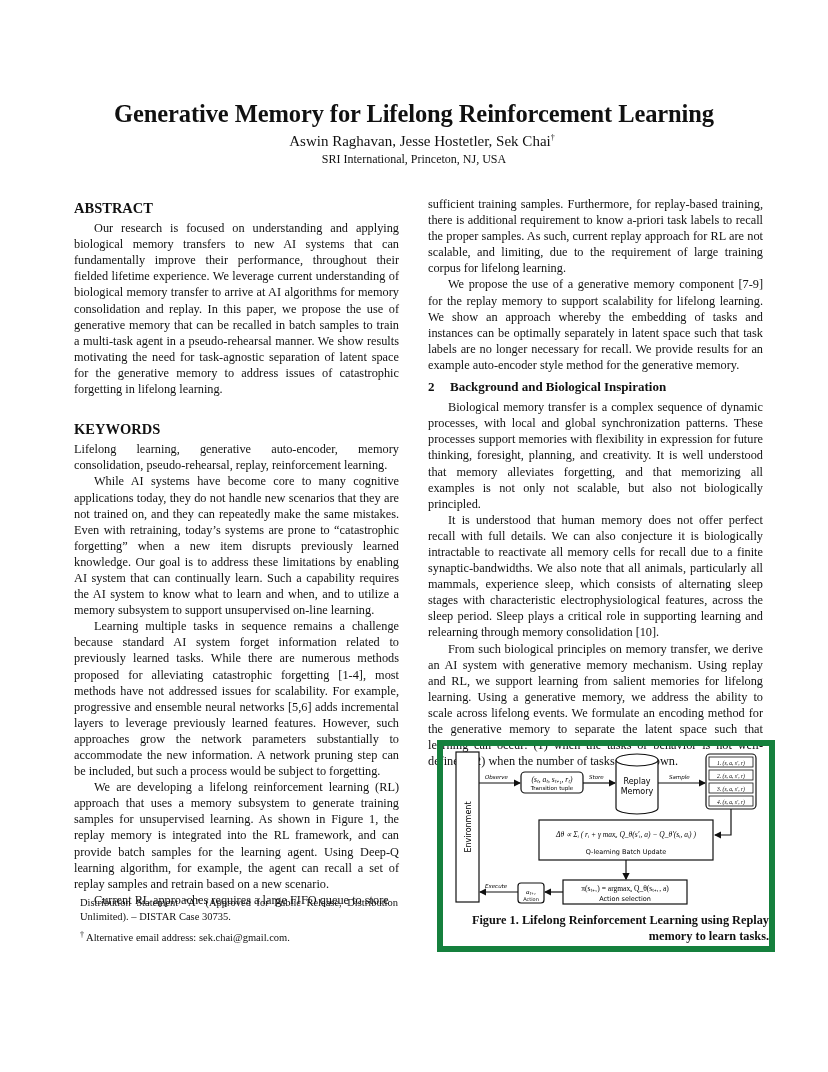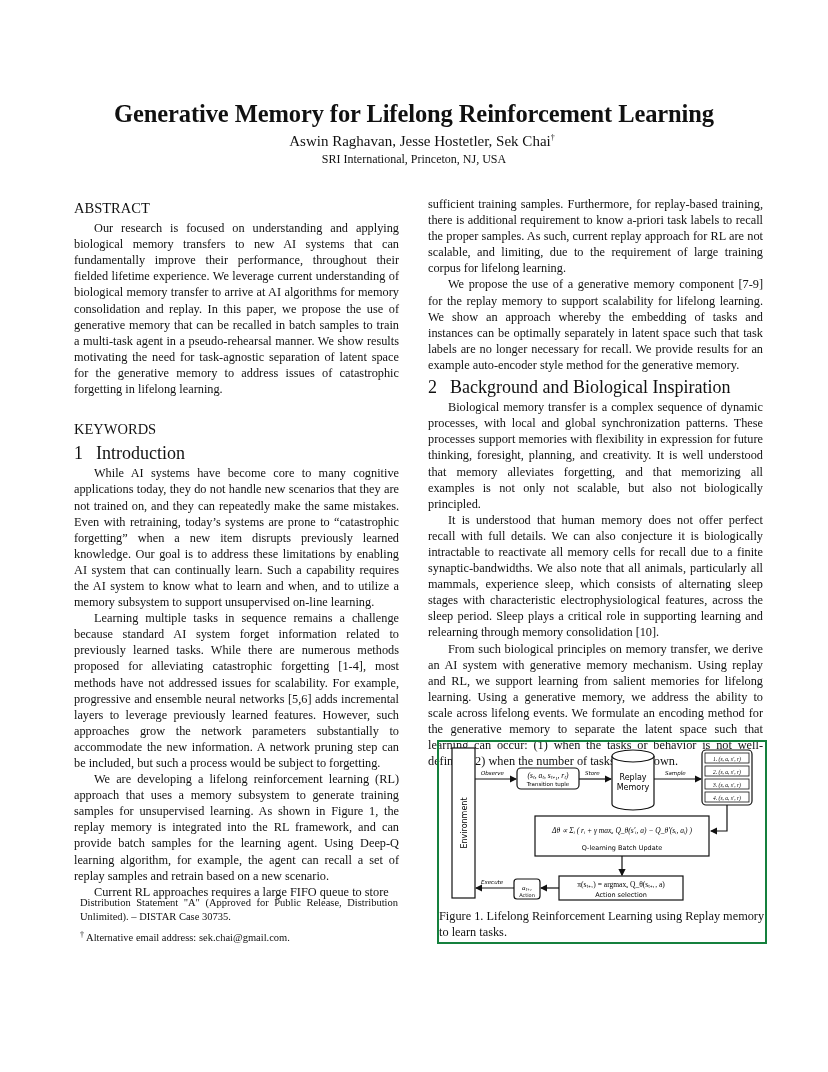--- a/index.html
+++ b/index.html
@@ -7,43 +7,43 @@
          font-family: "Liberation Serif", serif; color: #111; }
   .title { position: absolute; top: 100px; left: 0; width: 828px; text-align: center;
            font-size: 24.5px; font-weight: bold; letter-spacing: -0.1px; }
   .authors { position: absolute; top: 133px; left: 8px; width: 828px; text-align: center; font-size: 15px; }
   .affil { position: absolute; top: 152px; left: 0; width: 828px; text-align: center; font-size: 12px; }
   .col { position: absolute; font-size: 12.3px; line-height: 16.1px; text-align: justify; }
   .col p { margin: 0; text-indent: 20px; }
   .col p.noindent { text-indent: 0; font-family: Liberation Serif, serif; }
   .left { left: 74px; top: 200px; width: 325px; }
   .right { left: 428px; top: 196px; width: 335px; }
-  h2.abs { font-size: 14.5px; margin: 0 0 4px 0; font-weight: normal; }
-  h2.sec { font-size: 18px; margin: 5px 0 4px 0; font-weight: normal; }
+  h2.abs { font-size: 14.5px; margin: 0 0 4px 0; font-weight: bold; }
+  h2.sec { font-size: 13px; margin: 5px 0 4px 0; font-weight: bold; }
   h2.sec .num { display: inline-block; width: 22px; }
   .footnotes { position: absolute; left: 80px; top: 896px; width: 318px; font-size: 10.5px; line-height: 13.5px; text-align: justify; }
   .footnotes p { margin: 0 0 8px 0; }
   sup { font-size: 8px; line-height: 0; }
-  .figure { position: absolute; left: 437px; top: 740px; width: 326px; height: 200px; border: 2px solid #15803d; }
+  .figure { position: absolute; left: 437px; top: 740px; width: 326px; height: 200px; border: 6px solid #15803d; }
   .figure svg { position: absolute; left: 0; top: 0; }
-  .caption { position: absolute; left: 0; top: 166px; width: 326px; text-align: left; font-size: 12.3px; line-height: 16px; }
+  .caption { position: absolute; left: 0; top: 166px; width: 326px; text-align: right; font-size: 12.3px; line-height: 16px; font-weight: bold; }
   .sans { font-family: "DejaVu Sans", sans-serif; }
 </style>
 </head>
 <body>
 
 <div class="title">Generative Memory for Lifelong Reinforcement Learning</div>
 <div class="authors"><span>Aswin Raghavan, Jesse Hostetler, Sek Chai</span><sup>†</sup></div>
 <div class="affil">SRI International, Princeton, NJ, USA</div>
 
 <div class="col left">
   <h2 class="abs">ABSTRACT</h2>
   <p>Our research is focused on understanding and applying biological memory transfers to new AI systems that can fundamentally improve their performance, throughout their fielded lifetime experience. We leverage current understanding of biological memory transfer to arrive at AI algorithms for memory consolidation and replay. In this paper, we propose the use of generative memory that can be recalled in batch samples to train a multi-task agent in a pseudo-rehearsal manner. We show results motivating the need for task-agnostic separation of latent space for the generative memory to address issues of catastrophic forgetting in lifelong learning.</p>
   <h2 class="abs" style="margin-top:24px">KEYWORDS</h2>
-  <h2 class="sec" style="margin-top:8px"><span class="num">1</span><span>Introduction</span></h2>
+  <p class="noindent">Lifelong learning, generative auto-encoder, memory consolidation, pseudo-rehearsal, replay, reinforcement learning.</p>
   <p>While AI systems have become core to many cognitive applications today, they do not handle new scenarios that they are not trained on, and they can repeatedly make the same mistakes. Even with retraining, today’s systems are prone to “catastrophic forgetting” when a new item disrupts previously learned knowledge. Our goal is to address these limitations by enabling AI system that can continually learn. Such a capability requires the AI system to know what to learn and when, and to utilize a memory subsystem to support unsupervised on-line learning.</p>
   <p>Learning multiple tasks in sequence remains a challenge because standard AI system forget information related to previously learned tasks. While there are numerous methods proposed for alleviating catastrophic forgetting [1-4], most methods have not addressed issues for scalability. For example, progressive and ensemble neural networks [5,6] adds incremental layers to leverage previously learned features. However, such approaches grow the network parameters substantially to accommodate the new information. A network pruning step can be included, but such a process would be subject to forgetting.</p>
   <p>We are developing a lifelong reinforcement learning (RL) approach that uses a memory subsystem to generate training samples for unsupervised learning. As shown in Figure 1, the replay memory is integrated into the RL framework, and can provide batch samples for the learning agent. Using Deep-Q learning algorithm, for example, the agent can recall a set of replay samples and retrain based on a new scenario.</p>
   <p>Current RL approaches requires a large FIFO queue to store</p>
 </div>
 
 <div class="footnotes">
   <p>Distribution Statement "A" (Approved for Public Release, Distribution Unlimited). – DISTAR Case 30735.</p>
   <p><sup>†</sup><span> Alternative email address: sek.chai@gmail.com.</span></p>
 </div>

